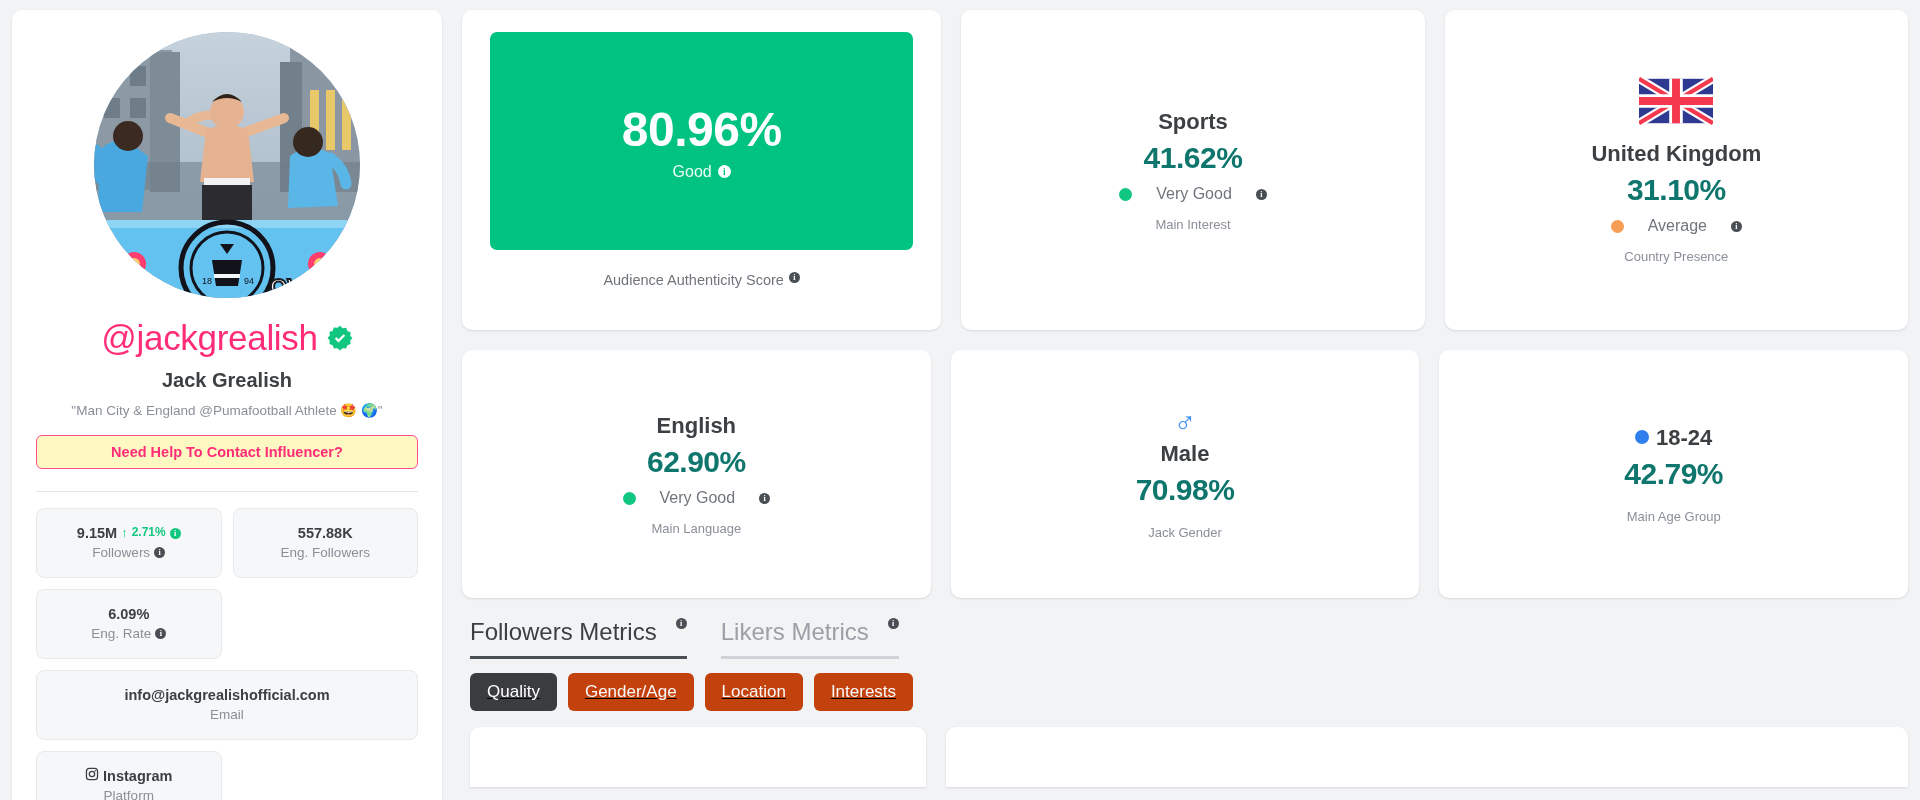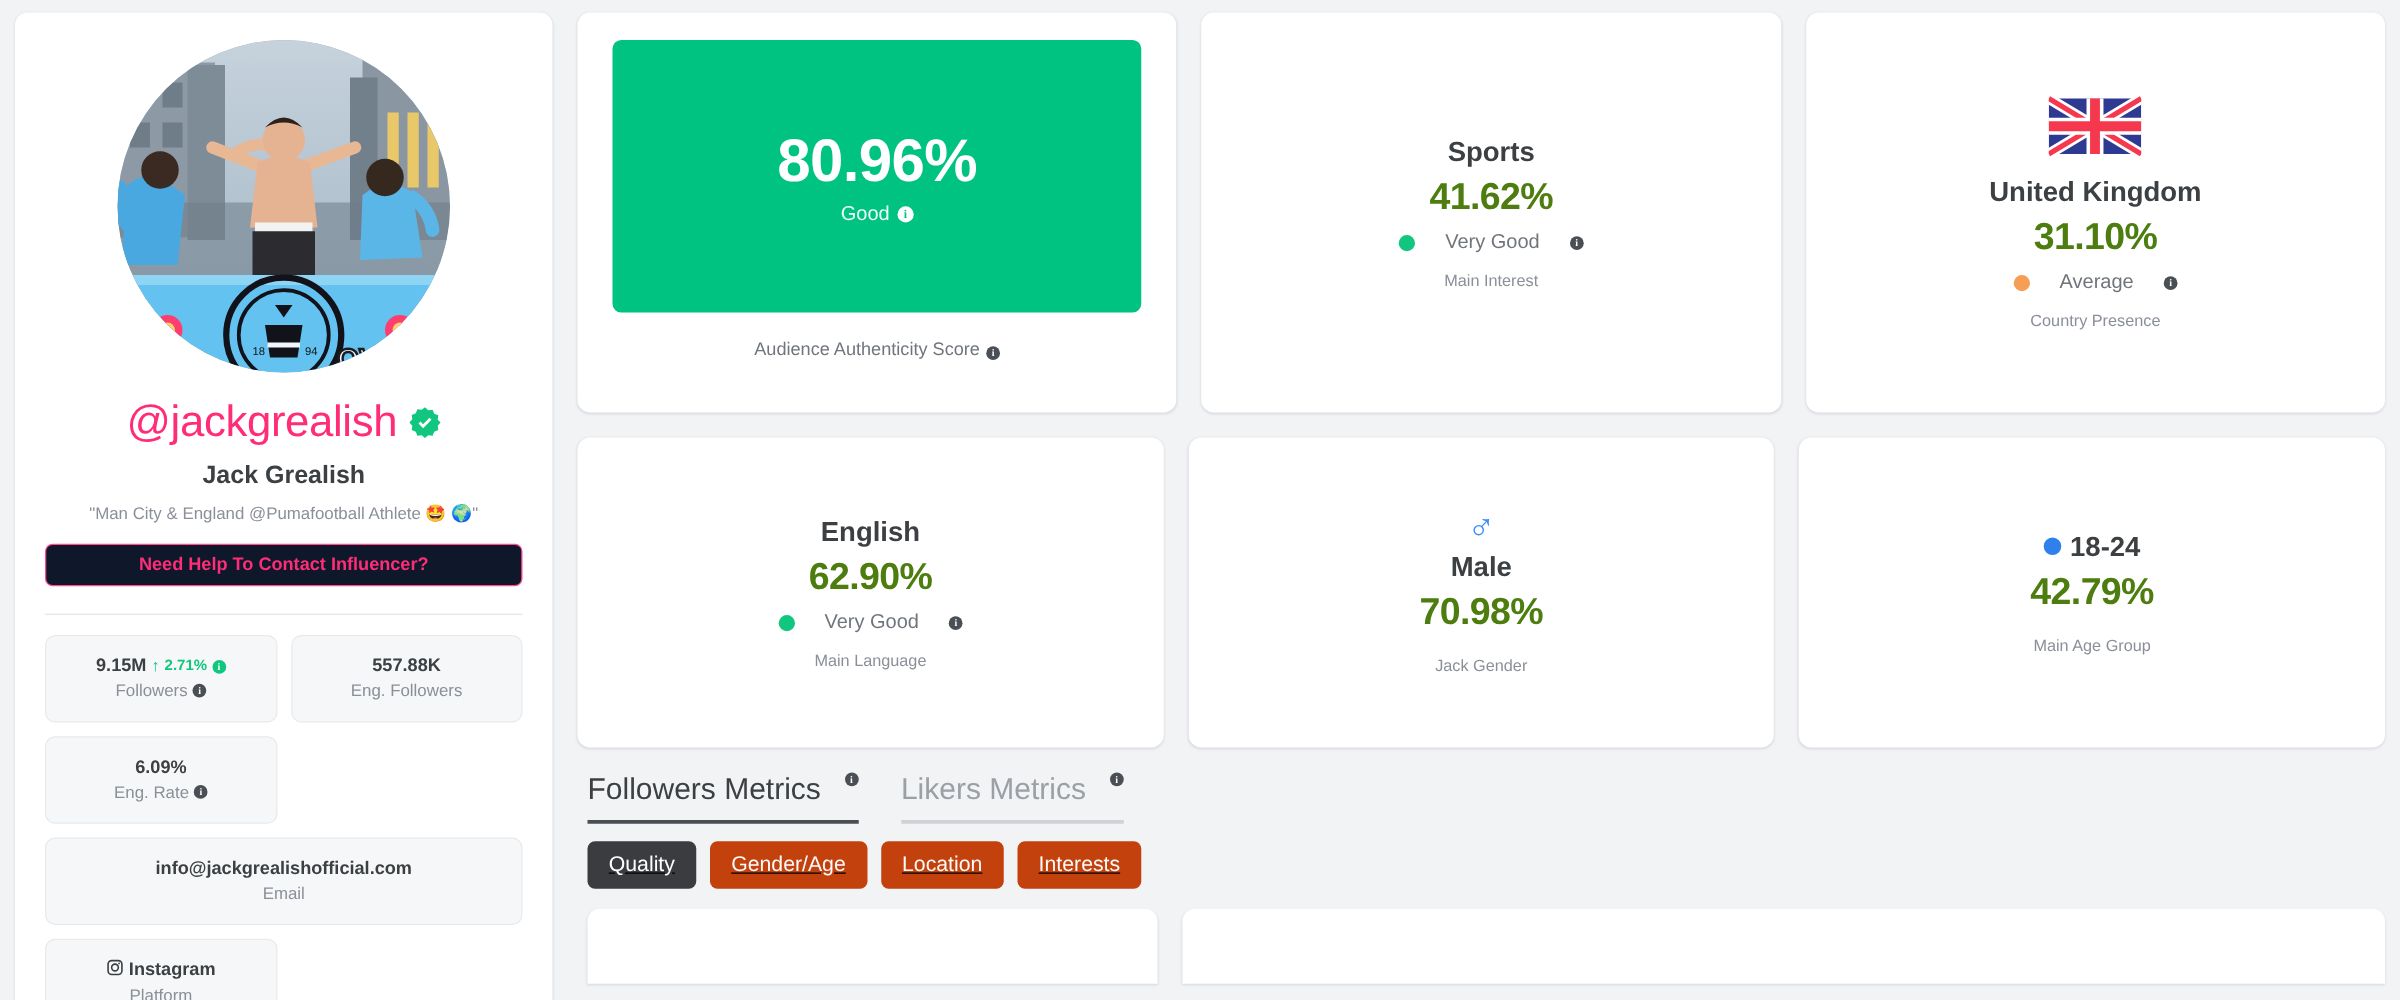--- a/index.html
+++ b/index.html
@@ -62,21 +62,21 @@
     margin-top: 10px;
     font-size: 13.5px; color: #8a8f98;
     text-align: center; line-height: 1.3;
   }
   .contact-btn {
     margin-top: 15px;
     width: 100%;
     height: 34px;
     border: 1.6px solid #ff4d8d;
     border-radius: 6px;
-    background: #0f172a;
+    background: #fef9c3;
     color: #ff2d78;
     font-size: 14.5px; font-weight: bold;
     font-family: "Liberation Sans", sans-serif;
     cursor: pointer;
     display: flex; align-items: center; justify-content: center;
   }
   .divider {
     width: 100%; height: 1px; background: #e3e5e8;
     margin: 22px 0 16px;
   }
@@ -136,38 +136,38 @@
     gap: 6px;
   }
   .score-value { font-size: 48px; font-weight: bold; color: #fff; letter-spacing: -.5px; }
   .score-label {
     font-size: 16px; color: #eafff6;
     display: flex; align-items: center; gap: 6px;
   }
   .score-caption {
     margin-top: 22px;
     font-size: 14.5px; color: #70757c;
-    display: flex; align-items: flex-end; gap: 5px;
+    display: flex; align-items: flex-start; gap: 5px;
   }
 
   .kpi.center {
     height: 320px;
     display: flex; flex-direction: column;
     align-items: center; justify-content: center;
     gap: 0;
     padding: 20px;
   }
   .kpi-icon-flag { width: 74px; height: 50px; display:block; margin-bottom: 14px; }
   .kpi-title { font-size: 22px; font-weight: bold; color: #3c4043; line-height: 1.25; }
   .kpi-title.blue-dot::before {
     content: ""; display: inline-block;
     width: 14px; height: 14px; border-radius: 50%;
     background: #2f80ed; margin-right: 7px; vertical-align: 1px;
   }
-  .kpi-value { font-size: 30px; font-weight: bold; color: #4d7c0f; margin-top: 6px; letter-spacing: -.5px; }
+  .kpi-value { font-size: 30px; font-weight: bold; color: #0f766e; margin-top: 6px; letter-spacing: -.5px; }
   .kpi-rating {
     margin-top: 10px;
     font-size: 16px; color: #70757c;
     display: flex; align-items: center; gap: 24px;
   }
   .rating-dot { width: 13px; height: 13px; border-radius: 50%; flex: 0 0 auto; }
   .kpi-caption { margin-top: 14px; font-size: 13px; color: #8a8f98; }
   .gender-glyph { font-size: 30px; color: #3e8ef7; line-height: 1; margin-bottom: 2px; }
 
   .kpi-row.second .kpi { height: 248px; }

